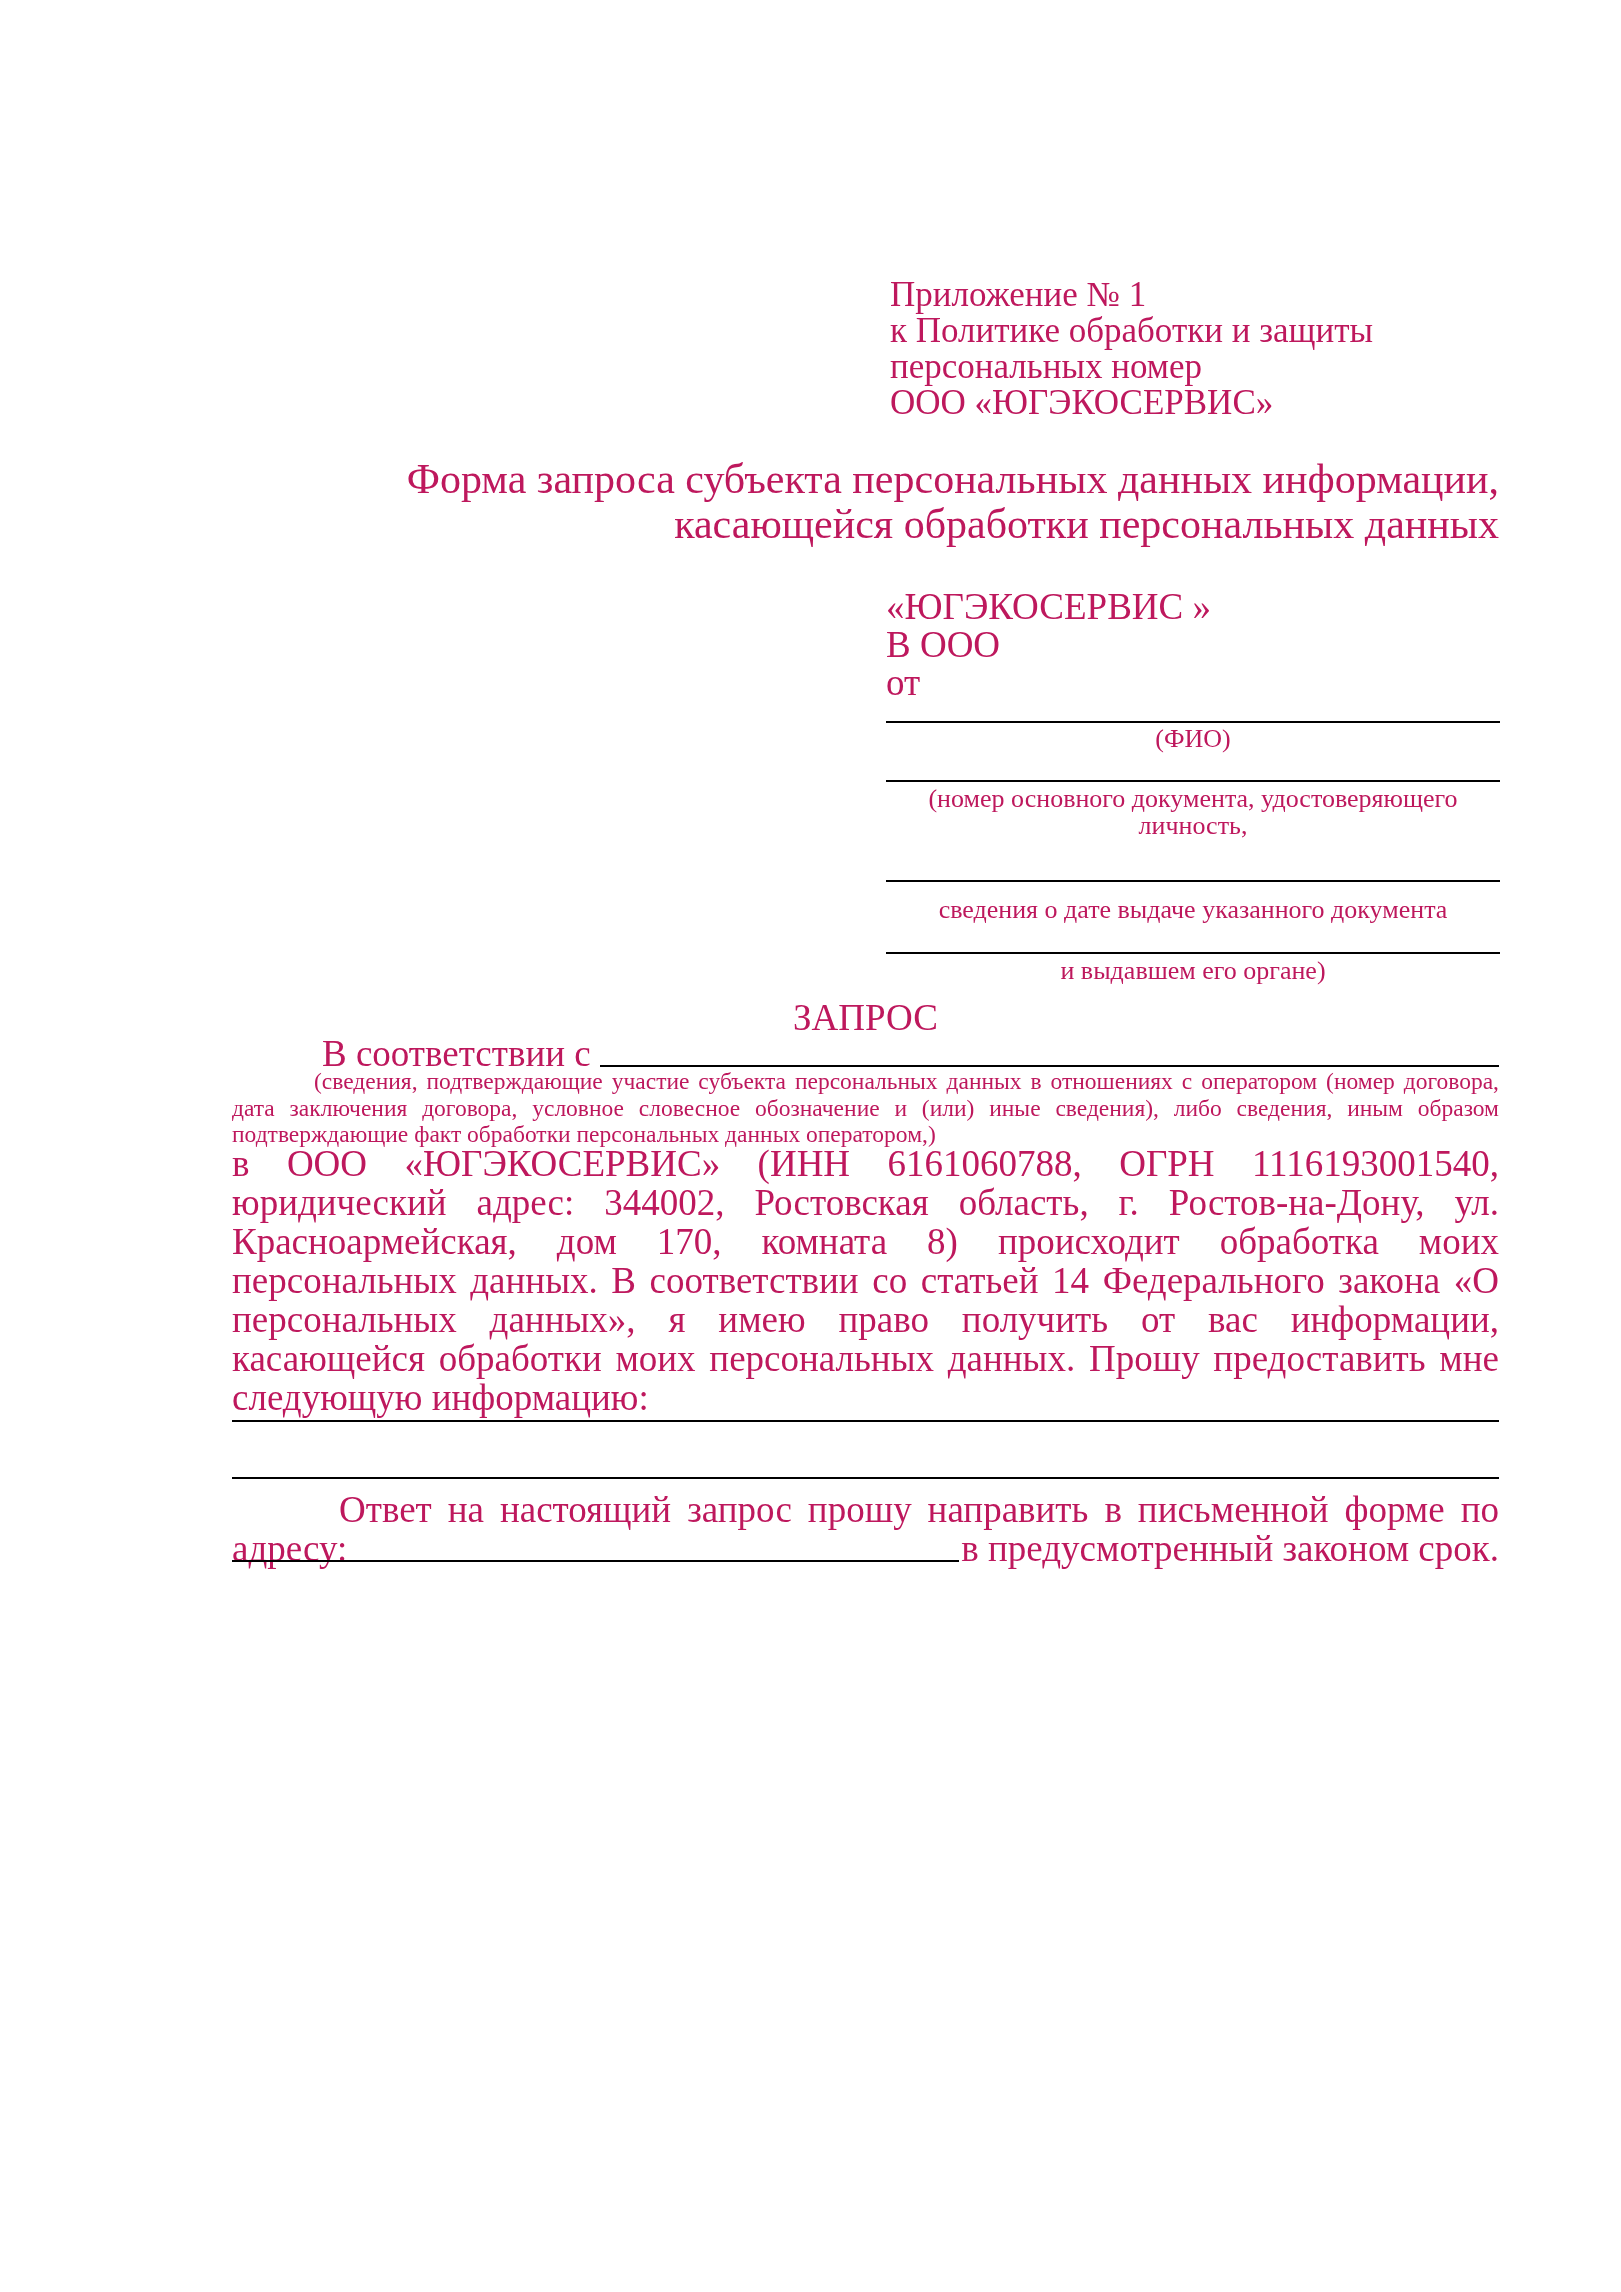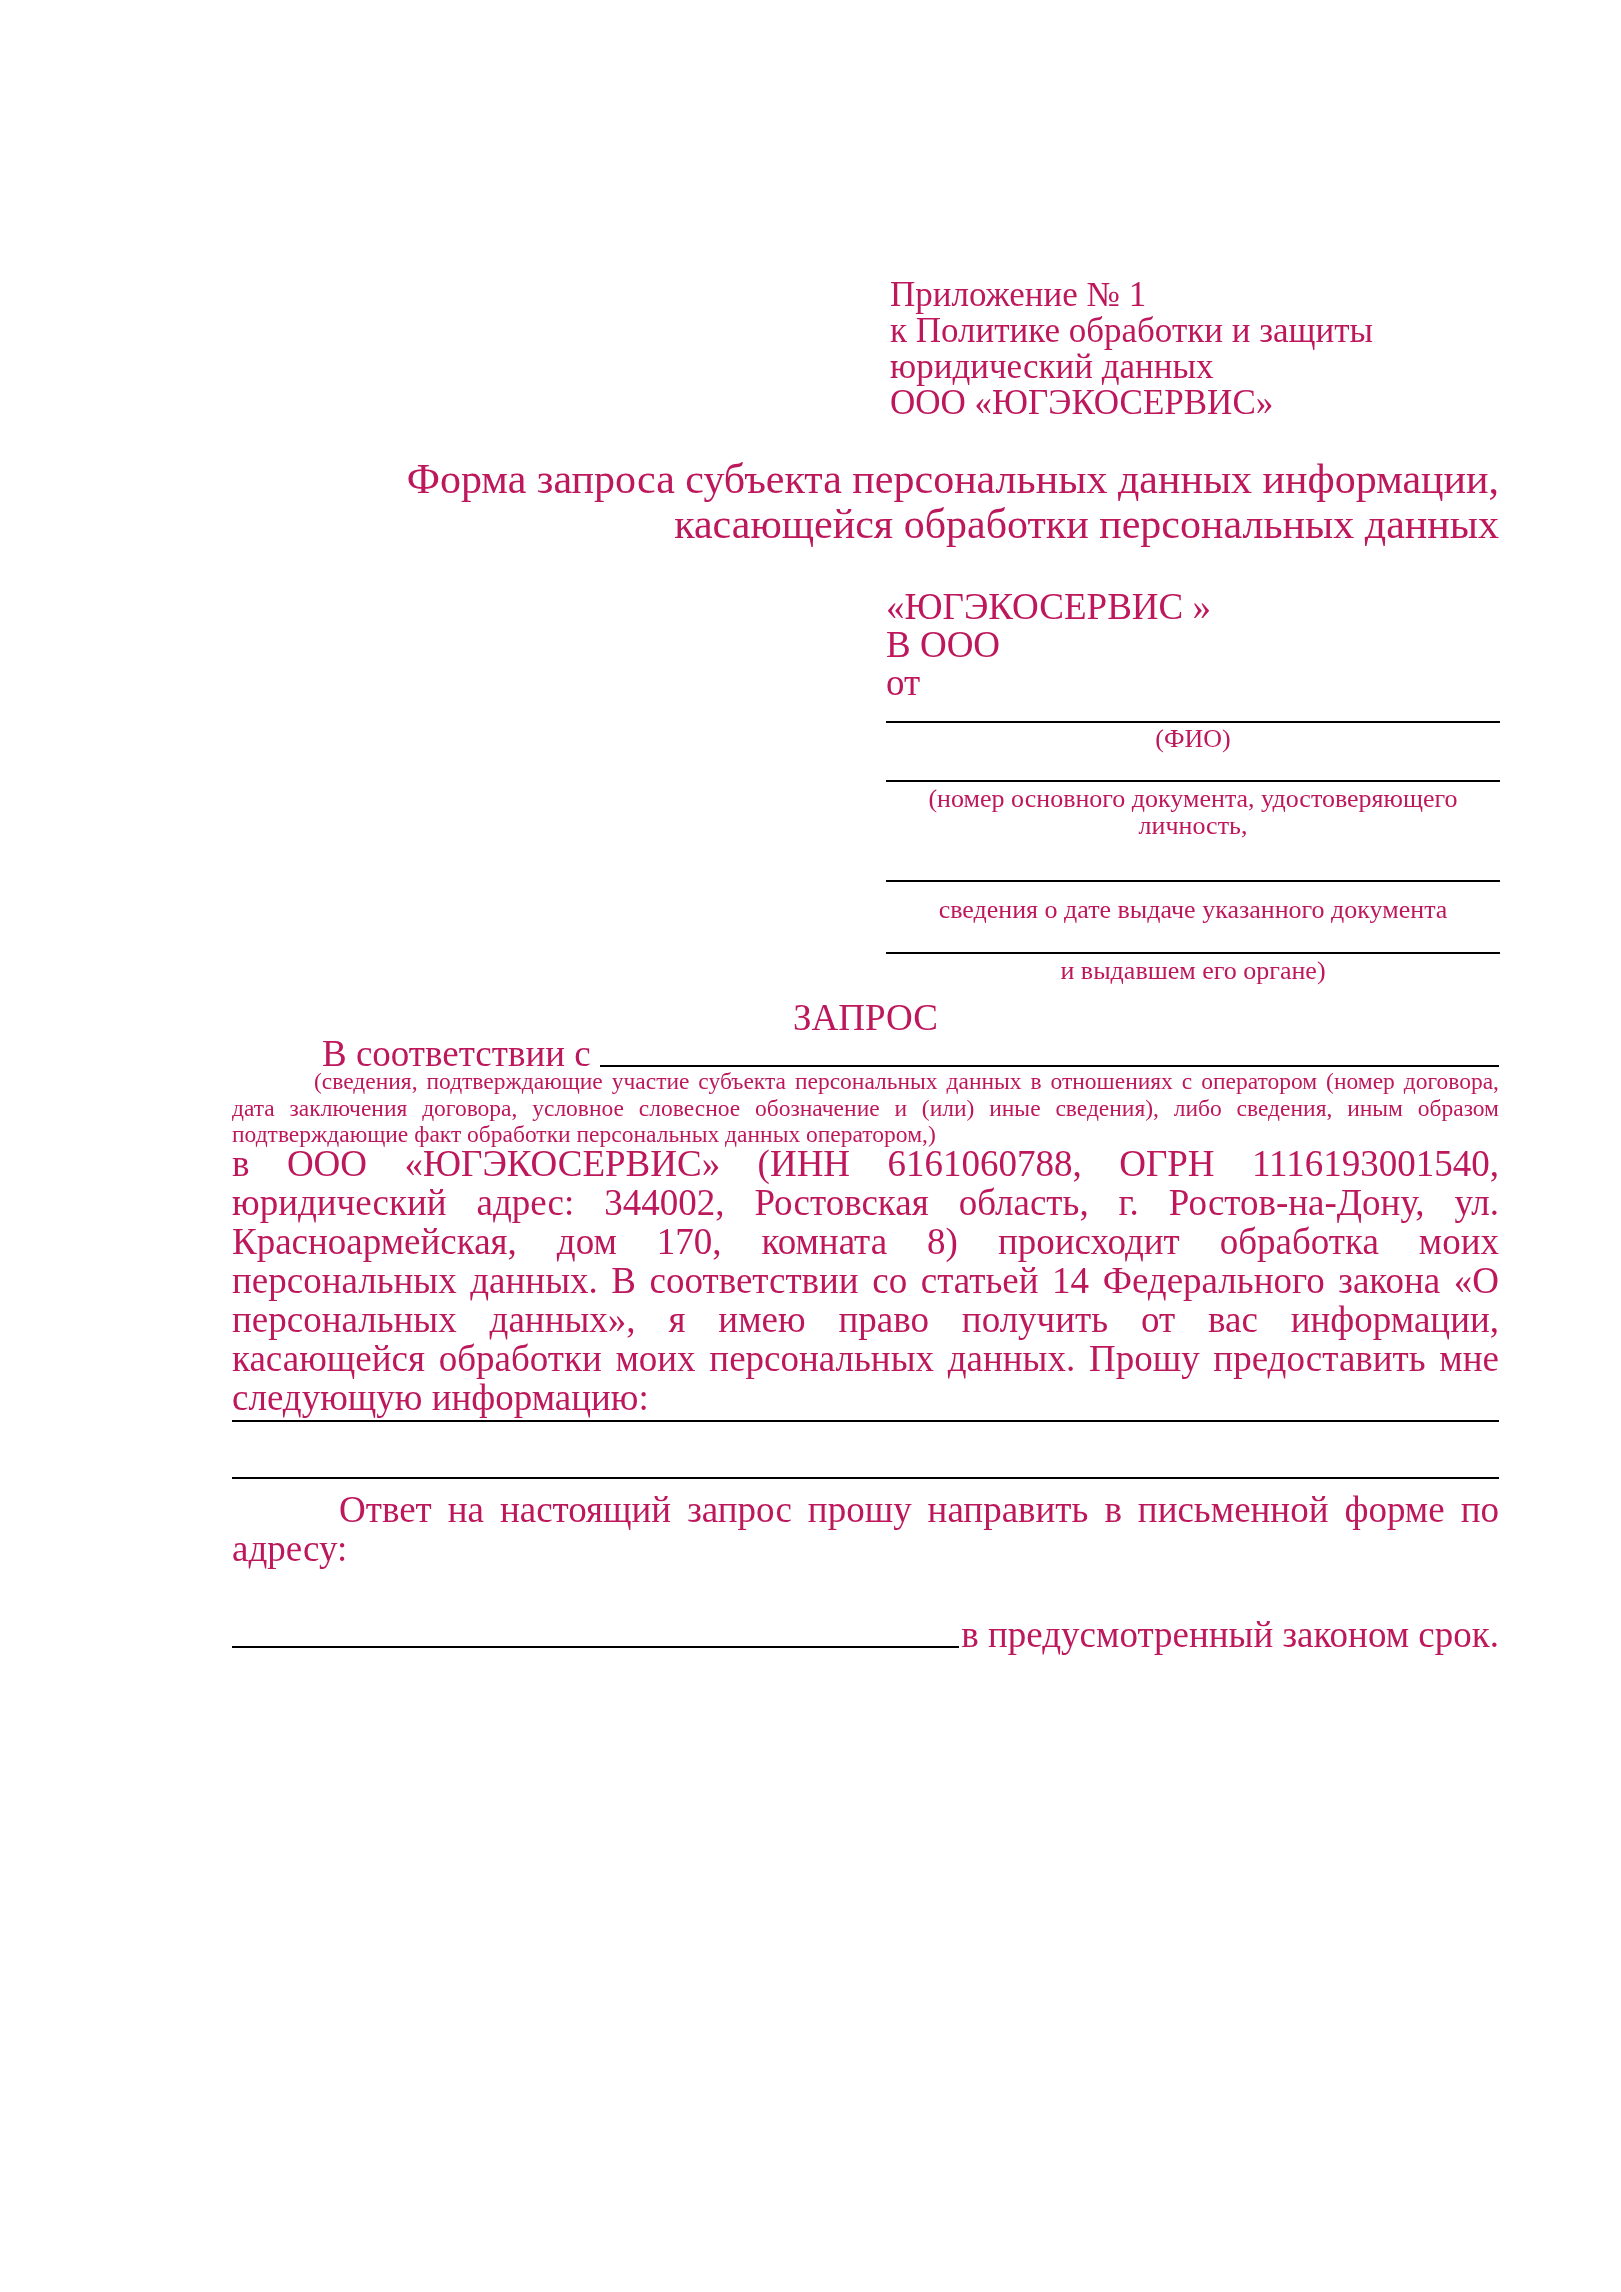--- a/index.html
+++ b/index.html
@@ -55,42 +55,42 @@
 
   .blank1 { left:232px; top:1420px; width:1267px; }
   .blank2 { left:232px; top:1477px; width:1267px; }
 
   .reply-a {
     left:232px; top:1490px; width:1267px;
     font-size:37px; line-height:39px;
     text-indent:107px;
     text-align:justify; text-align-last:justify;
   }
-  .reply-b { left:232px; top:1615px; width:1267px; font-size:37px; line-height:39px; display:flex; }
+  .reply-b { left:232px; top:1529px; width:1267px; font-size:37px; line-height:39px; display:flex; }
   .reply-b .grow-line { flex:1; border-bottom:2.9px solid #000; margin:0 2px 5.9px 0; }
   .reply-b span { white-space:nowrap; }
 
   .date-row {
     left:232px; top:1633px; width:1267px;
     font-size:37px; line-height:39px;
     display:flex; justify-content:space-between; align-items:flex-end;
   }
   .sig-group { display:flex; align-items:flex-end; }
   .sig-line { width:412px; border-bottom:2.9px solid #000; margin-bottom:6.9px; }
   .nowrap { white-space:nowrap; }
 </style>
 </head>
 <body>
 
 <div class="page">
 
   <div class="abs header-block">
     <div>Приложение № 1</div>
     <div>к Политике обработки и защиты</div>
-    <div>юридический данных</div>
+    <div>персональных номер</div>
     <div>ООО «ЮГЭКОСЕРВИС»</div>
   </div>
 
   <div class="abs doc-title">
     <div>Форма запроса субъекта персональных данных информации,</div>
     <div>касающейся обработки персональных данных</div>
   </div>
 
   <div class="abs addressee">
     <div>«ЮГЭКОСЕРВИС »</div>

